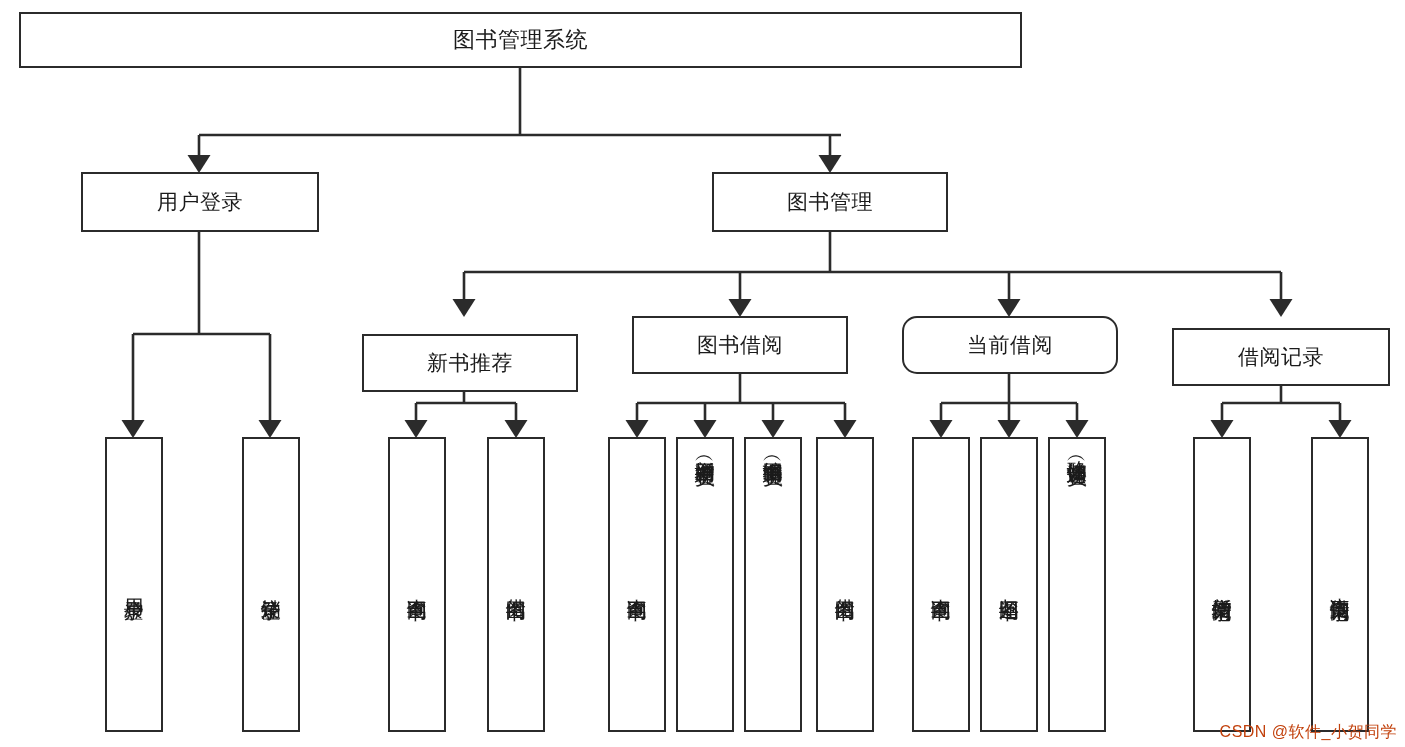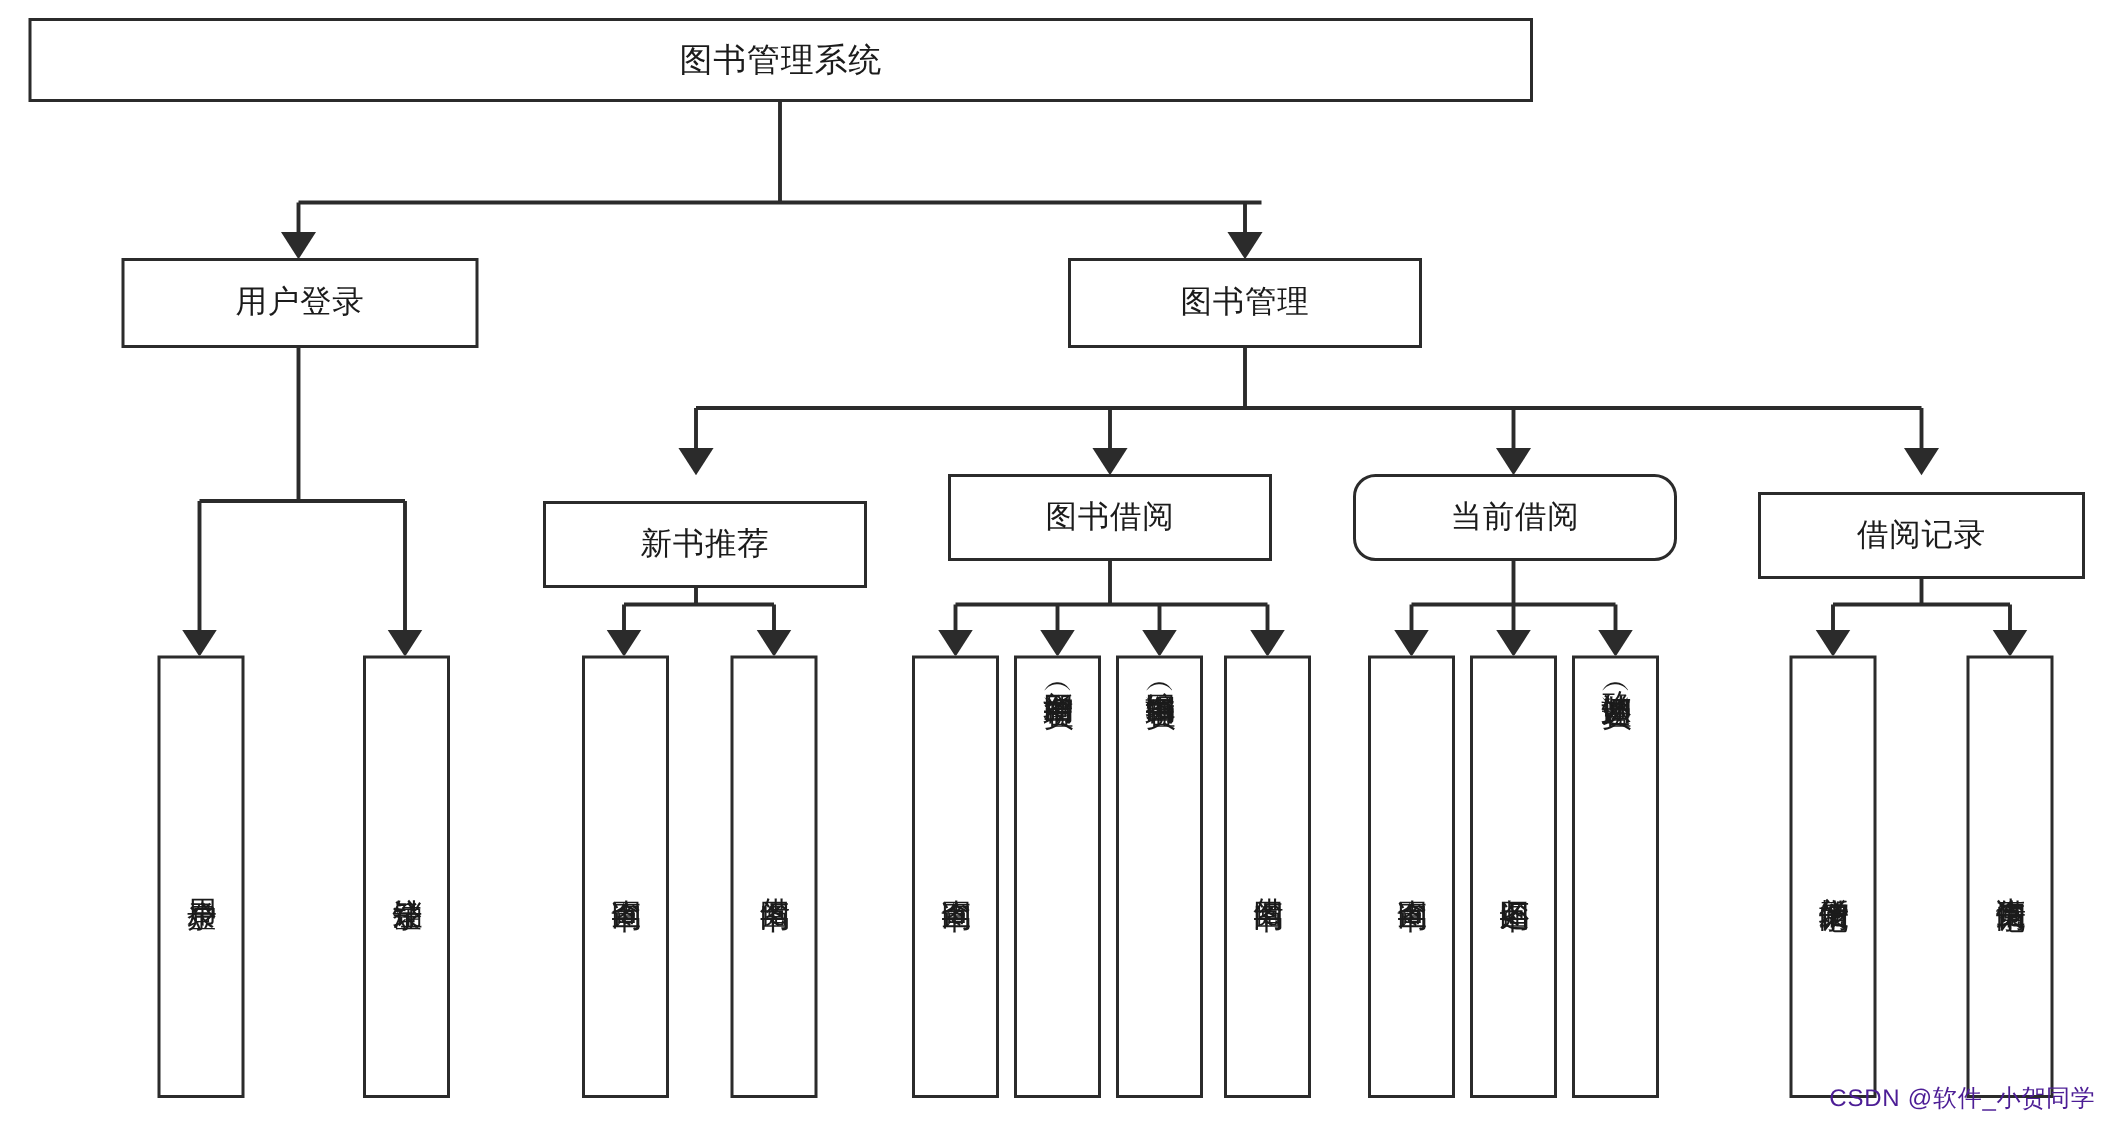--- a/index.html
+++ b/index.html
@@ -61,21 +61,21 @@
   }
   .node.leaf.centered {
     align-items: center;
     padding-top: 0;
   }
   #watermark {
     position: absolute;
     right: 8px;
     bottom: 4px;
     font-size: 16px;
-    color: #4c1d95;
+    color: #c2410c;
     white-space: nowrap;
     letter-spacing: 0.5px;
     user-select: none;
   }
 </style>
 </head>
 <body>
 
 <div id="diagram-root">
 

